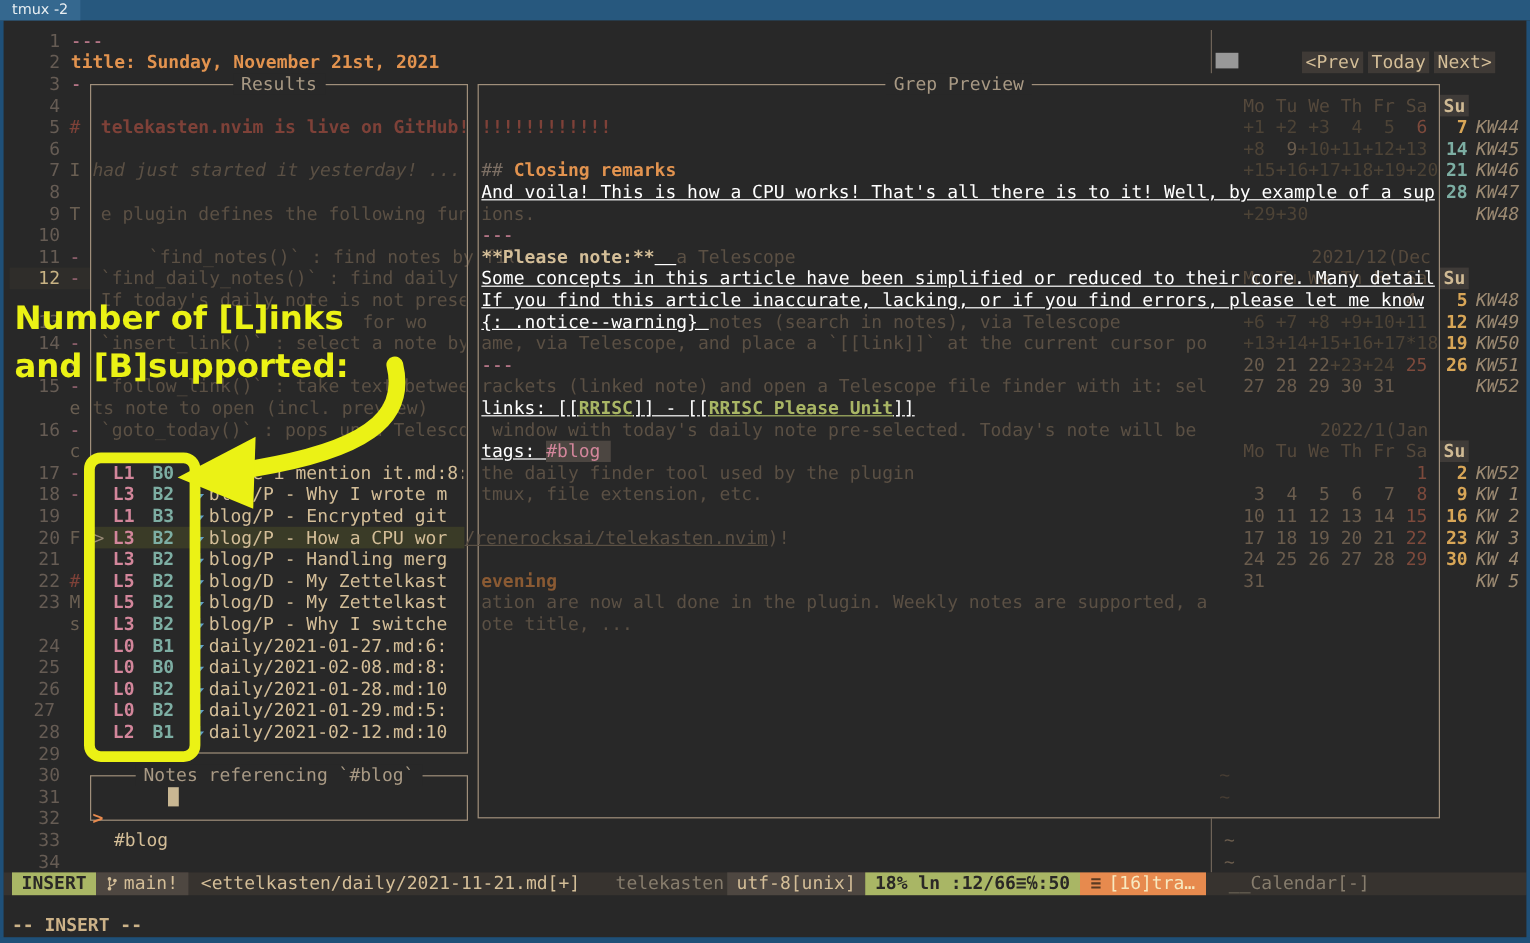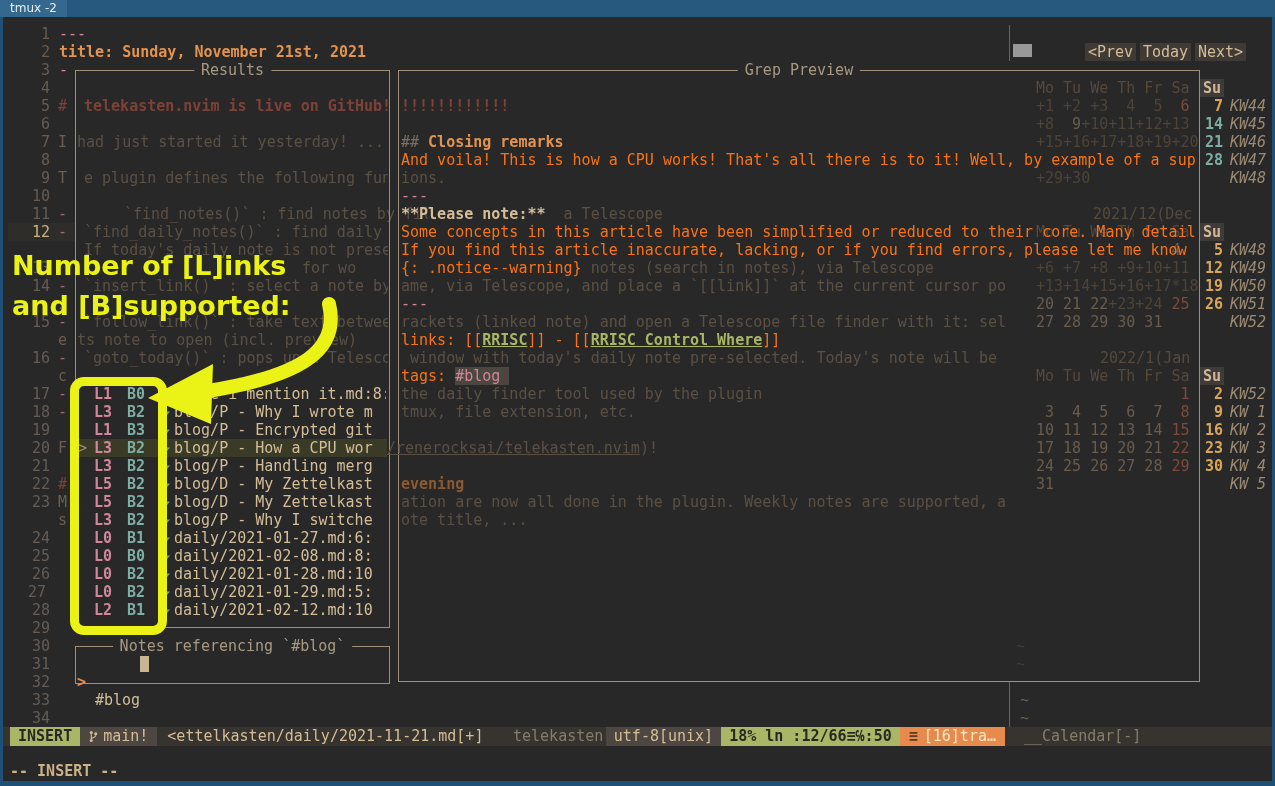--- a/index.html
+++ b/index.html
@@ -11,21 +11,21 @@
   .edge{position:absolute;background:#1f5078;z-index:39;}
   .edge-l{left:0;top:17px;width:3px;height:769px;}
   .edge-r{left:1272px;top:17px;width:3px;height:769px;}
   .edge-b{left:0;top:781px;width:1275px;height:5px;}
 
   .line{position:absolute;height:18px;line-height:18px;white-space:pre;z-index:2;}
   .gnum{position:absolute;width:36px;text-align:right;color:#665c54;height:18px;line-height:18px;z-index:2;}
   .gnum.cur{color:#c9b384;}
   .gch{position:absolute;left:58px;height:18px;line-height:18px;color:#6a5f52;z-index:2;}
 
-  .fg{color:#f97316;} .fg-b{color:#d4be98;font-weight:bold;}
+  .fg{color:#ffffff;text-decoration:underline;} .fg-b{color:#d4be98;font-weight:bold;}
   .dim{color:#5b5044;} .dim2{color:#7c6f64;}
   .dimred-b{color:#7e4138;font-weight:bold;}
   .dimorange-b{color:#8a5a33;font-weight:bold;}
   .dim-u{color:#5b5044;text-decoration:underline;}
   .pink{color:#d3869b;} .pinkdim{color:#a06a78;}
   .orange-b{color:#e2934f;font-weight:bold;}
   .green-bu{color:#a9b665;font-weight:bold;text-decoration:underline;}
   .tag{color:#d3869b;background:#4c4641;}
   .redch{color:#7e4138;}
 
@@ -144,21 +144,21 @@
       <div class="gnum" style="left: 14px; top: 619px;">29</div>
       <div class="gnum" style="left: 14px; top: 637px;">30</div>
       <div class="gnum" style="left: 14px; top: 655px;">31</div>
       <div class="gnum" style="left: 14px; top: 673px;">32</div>
       <div class="gnum" style="left: 14px; top: 691px;">33</div>
       <div class="gnum" style="left: 14px; top: 709px;">34</div>
       <div class="line" style="left: 59px; top: 25px; width: 329px; overflow: hidden;"><span class="pink">---</span></div>
       <div class="line" style="left: 59px; top: 43px; width: 329px; overflow: hidden;"><span class="orange-b">title: Sunday, November 21st, 2021</span></div>
       <div class="line" style="left: 59px; top: 61px; width: 329px; overflow: hidden;"><span class="pink">-</span></div>
       <div class="line" style="left: 84px; top: 97px; width: 304px; overflow: hidden;"><span class="dimred-b">telekasten.nvim is live on GitHub!</span></div>
-      <div class="line" style="left: 77px; top: 133px; width: 311px; overflow: hidden;"><span class="dim">had just started it yesterday! ...</span></div>
+      <div class="line" style="left: 77px; top: 133px; width: 311px; overflow: hidden; font-style: italic;"><span class="dim">had just started it yesterday! ...</span></div>
       <div class="line" style="left: 84px; top: 169px; width: 304px; overflow: hidden;"><span class="dim">e plugin defines the following fun</span></div>
       <div class="line" style="left: 84px; top: 205px; width: 304px; overflow: hidden; margin-left: 40px;"><span class="dim">`find_notes()` : find notes by fil</span></div>
       <div class="line" style="left: 84px; top: 223px; width: 304px; overflow: hidden;"><span class="dim">`find_daily_notes()` : find daily</span></div>
       <div class="line" style="left: 84px; top: 241px; width: 304px; overflow: hidden;"><span class="dim">If today's daily note is not prese</span></div>
       <div class="line" style="left: 302px; top: 259px; width: 86px; overflow: hidden;"><span class="dim">for wo</span></div>
       <div class="line" style="left: 84px; top: 277px; width: 304px; overflow: hidden;"><span class="dim">`insert_link()` : select a note by</span></div>
       <div class="line" style="left: 84px; top: 313px; width: 304px; overflow: hidden;"><span class="dim">`follow_link()` : take text between</span></div>
       <div class="line" style="left: 77px; top: 331px; width: 311px; overflow: hidden;"><span class="dim">ts note to open (incl. preview)</span></div>
       <div class="line" style="left: 84px; top: 349px; width: 304px; overflow: hidden;"><span class="dim">`goto_today()` : pops up a Telesco</span></div>
     </div>
@@ -348,21 +348,21 @@
       <div class="line" style="left: 401px; top: 151px; width: 795px; overflow: hidden; z-index: 6;"><span class="fg">And voila! This is how a CPU works! That's all there is to it! Well, by example of a sup</span></div>
       <div class="line" style="left: 401px; top: 169px; width: 795px; overflow: hidden; z-index: 6;"><span class="dim">ions.</span></div>
       <div class="line" style="left: 401px; top: 187px; width: 795px; overflow: hidden; z-index: 6;"><span class="pink">---</span></div>
       <div class="line" style="left: 401px; top: 205px; width: 795px; overflow: hidden; z-index: 6;"><span class="fg-b">**Please note:**</span><span class="fg">  </span><span class="dim">a Telescope</span></div>
       <div class="line" style="left: 401px; top: 223px; width: 795px; overflow: hidden; z-index: 6;"><span class="fg">Some concepts in this article have been simplified or reduced to their core. Many detail</span></div>
       <div class="line" style="left: 401px; top: 241px; width: 795px; overflow: hidden; z-index: 6;"><span class="fg">If you find this article inaccurate, lacking, or if you find errors, please let me know</span></div>
       <div class="line" style="left: 401px; top: 259px; width: 795px; overflow: hidden; z-index: 6;"><span class="fg">{: .notice--warning}</span><span class="fg"> </span><span class="dim">notes (search in notes), via Telescope</span></div>
       <div class="line" style="left: 401px; top: 277px; width: 795px; overflow: hidden; z-index: 6;"><span class="dim">ame, via Telescope, and place a `[[link]]` at the current cursor po</span></div>
       <div class="line" style="left: 401px; top: 295px; width: 795px; overflow: hidden; z-index: 6;"><span class="pink">---</span></div>
       <div class="line" style="left: 401px; top: 313px; width: 795px; overflow: hidden; z-index: 6;"><span class="dim">rackets (linked note) and open a Telescope file finder with it: sel</span></div>
-      <div class="line" style="left: 401px; top: 331px; width: 795px; overflow: hidden; z-index: 6;"><span class="fg">links: [[</span><span class="green-bu">RRISC</span><span class="fg">]] - [[</span><span class="green-bu">RRISC Control Where</span><span class="fg">]]</span></div>
+      <div class="line" style="left: 401px; top: 331px; width: 795px; overflow: hidden; z-index: 6;"><span class="fg">links: [[</span><span class="green-bu">RRISC</span><span class="fg">]] - [[</span><span class="green-bu">RRISC Please Unit</span><span class="fg">]]</span></div>
       <div class="line" style="left: 401px; top: 349px; width: 795px; overflow: hidden; z-index: 6;"><span class="dim"> window with today's daily note pre-selected. Today's note will be</span></div>
       <div class="line" style="left: 401px; top: 367px; width: 795px; overflow: hidden; z-index: 6;"><span class="fg">tags: </span><span class="tag">#blog </span></div>
       <div class="line" style="left: 401px; top: 385px; width: 795px; overflow: hidden; z-index: 6;"><span class="dim">the daily finder tool used by the plugin</span></div>
       <div class="line" style="left: 401px; top: 403px; width: 795px; overflow: hidden; z-index: 6;"><span class="dim">tmux, file extension, etc.</span></div>
       <div class="line" style="left: 387px; top: 439px; width: 795px; overflow: hidden; z-index: 6;"><span class="dim-u">/renerocksai/telekasten.nvim</span><span class="dim">)!</span></div>
       <div class="line" style="left: 401px; top: 475px; width: 795px; overflow: hidden; z-index: 6;"><span class="dimorange-b">evening</span></div>
       <div class="line" style="left: 401px; top: 493px; width: 795px; overflow: hidden; z-index: 6;"><span class="dim">ation are now all done in the plugin. Weekly notes are supported, a</span></div>
       <div class="line" style="left: 401px; top: 511px; width: 795px; overflow: hidden; z-index: 6;"><span class="dim">ote title, ...</span></div>
     </div>
 

